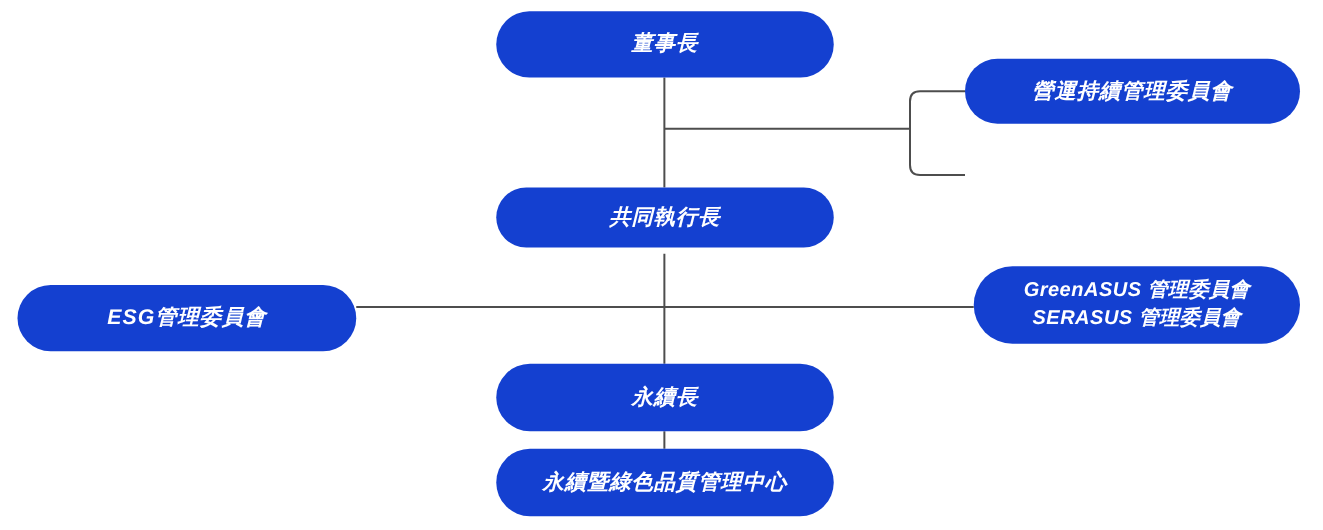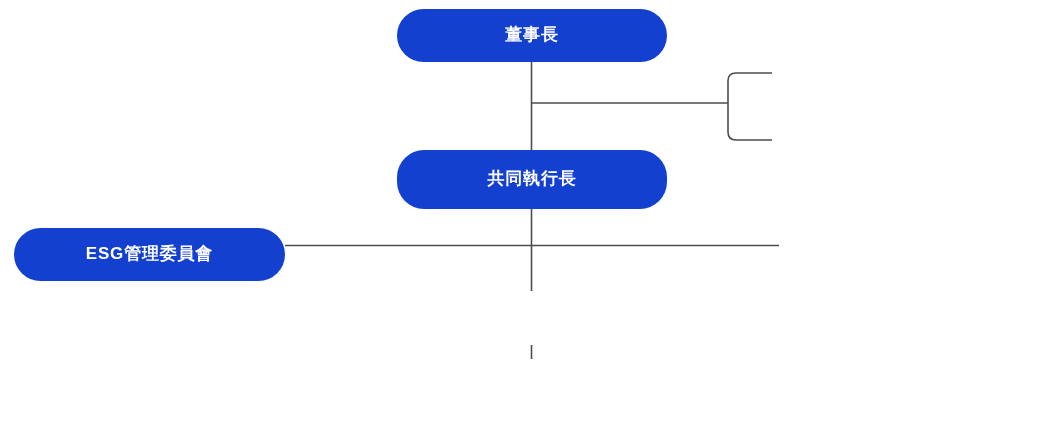--- a/index.html
+++ b/index.html
@@ -7,20 +7,21 @@
     padding: 0;
     background: #ffffff;
     font-family: "Liberation Sans", "DejaVu Sans", sans-serif;
   }
   .canvas {
     position: relative;
     width: 1058px;
     height: 424px;
     background: #ffffff;
     overflow: hidden;
+    font-style: italic;
   }
   .connectors {
     position: absolute;
     left: 0;
     top: 0;
     width: 1058px;
     height: 424px;
     pointer-events: none;
   }
   .connectors path, .connectors line {
@@ -44,21 +45,21 @@
     line-height: 1.35;
     box-sizing: border-box;
   }
   .node.two-line {
     font-size: 16px;
     letter-spacing: 0.4px;
   }
   .n-chairman { left: 397px; top: 9px;   width: 270px; height: 53px; }
   .n-bcm      { left: 772px; top: 47px;  width: 268px; height: 52px; }
   .n-sd       { left: 772px; top: 114px; width: 268px; height: 52px; }
-  .n-coceo    { left: 397px; top: 150px; width: 270px; height: 59px; }
+  .n-coceo    { left: 397px; top: 150px; width: 270px; height: 48px; }
   .n-esg      { left: 14px;  top: 228px; width: 271px; height: 53px; }
   .n-green    { left: 779px; top: 213px; width: 261px; height: 62px; border-radius: 31px; }
   .n-cso      { left: 397px; top: 291px; width: 270px; height: 54px; }
   .n-center   { left: 397px; top: 359px; width: 270px; height: 54px; }
 </style>
 </head>
 <body style="background: rgb(255, 255, 255);">
 
 <div class="canvas">
 
@@ -68,26 +69,39 @@
     <path d="M 772 73 L 736 73 Q 728 73 728 81 L 728 132 Q 728 140 736 140 L 772 140"></path>
     <line x1="531.5" y1="203" x2="531.5" y2="291"></line>
     <line x1="285" y1="245.5" x2="779" y2="245.5"></line>
     <line x1="531.5" y1="345" x2="531.5" y2="359"></line>
   </svg>
 
   <div class="node n-chairman">
     <span>董事長</span>
   </div>
 
+  <div class="node n-bcm">
+    <span>營運持續管理委員會</span>
+  </div>
 
 
   <div class="node n-coceo">
     <span>共同執行長</span>
   </div>
 
   <div class="node n-esg">
     <span>ESG管理委員會</span>
   </div>
 
+  <div class="node n-green two-line">
+    <span>GreenASUS 管理委員會</span>
+    <span>SERASUS 管理委員會</span>
+  </div>
 
+  <div class="node n-cso">
+    <span>永續長</span>
+  </div>
 
+  <div class="node n-center">
+    <span>永續暨綠色品質管理中心</span>
+  </div>
 
 </div>
 
 </body></html>

